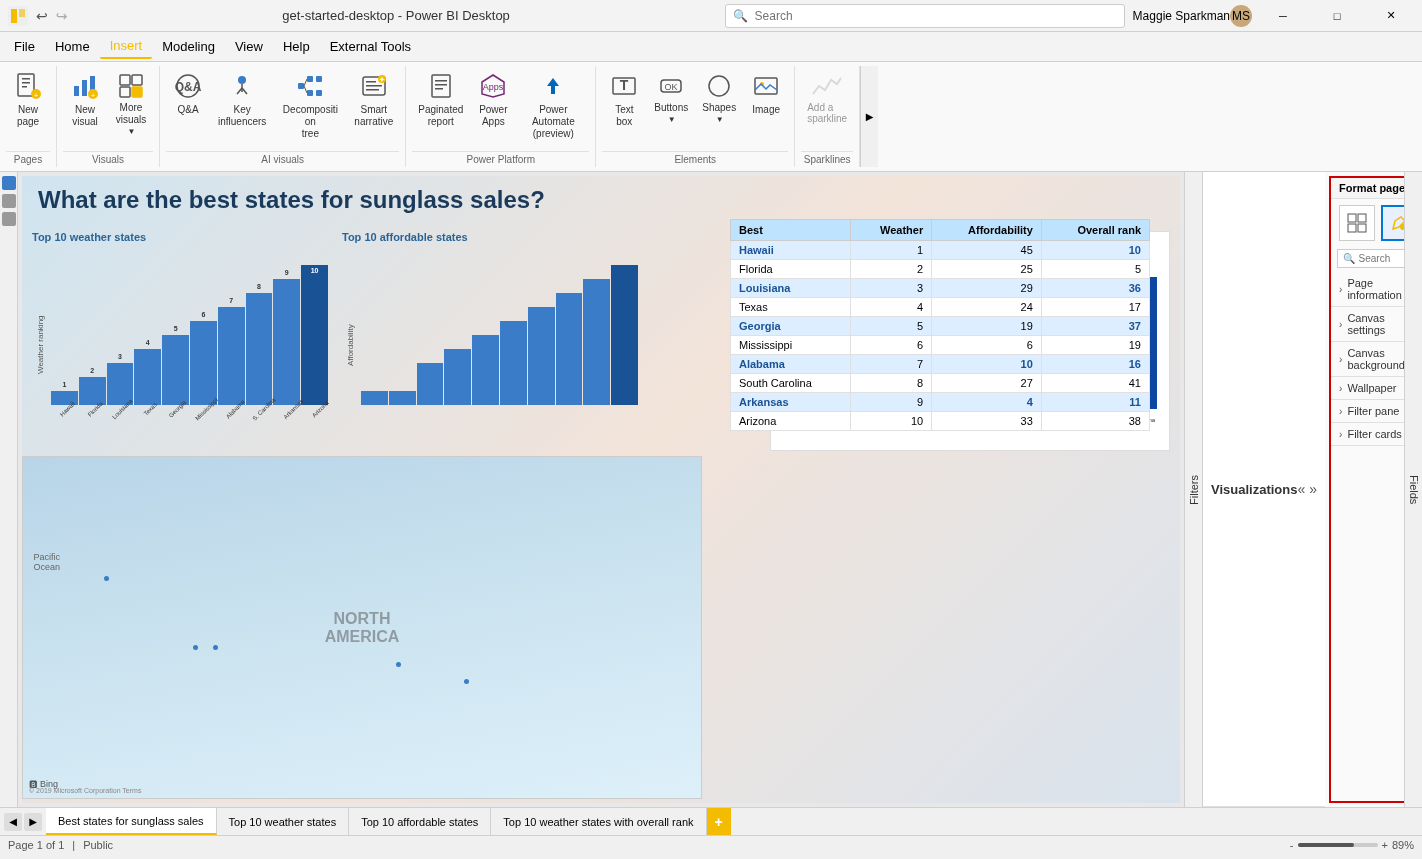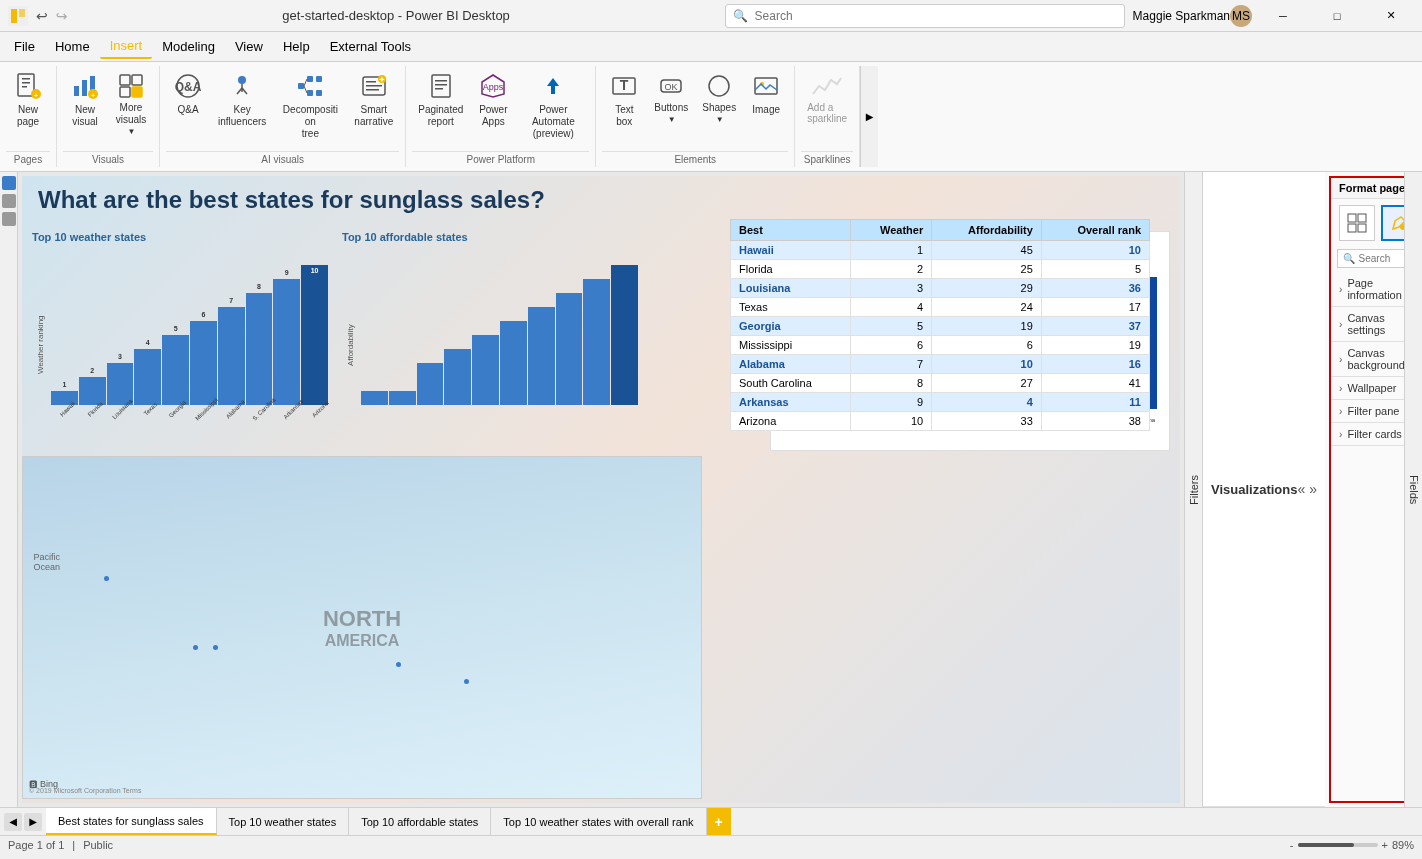--- a/index.html
+++ b/index.html
@@ -549,21 +549,21 @@
             <div style="flex:1;background:#3a7cc7;height:70%;"></div>
             <div style="flex:1;background:#3a7cc7;height:80%;"></div>
             <div style="flex:1;background:#3a7cc7;height:90%;"></div>
             <div style="flex:1;background:#1a5296;height:100%;"></div>
           </div>
         </div>
       </div>
 
       <div style="position:absolute;top:280px;left:0;width:680px;bottom:4px;background:linear-gradient(170deg,#b8d4e8 0%,#cce4f0 50%,#ddf0fa 100%);border:1px solid #ccc;z-index:1;overflow:hidden;">
         <div style="position:absolute;top:50%;left:50%;transform:translate(-50%,-50%);text-align:center;opacity:0.5;">
-          <div style="font-size:22px;font-weight:bold;color:#555;">NORTH</div>
+          <div style="font-size:16px;font-weight:bold;color:#555;">NORTH</div>
           <div style="font-size:16px;font-weight:bold;color:#555;">AMERICA</div>
         </div>
 
         <div style="position:absolute;top:35%;left:12%;width:5px;height:5px;border-radius:50%;background:#3a7cc7;"></div>
         <div style="position:absolute;top:55%;left:25%;width:5px;height:5px;border-radius:50%;background:#3a7cc7;"></div>
         <div style="position:absolute;top:55%;left:28%;width:5px;height:5px;border-radius:50%;background:#3a7cc7;"></div>
         <div style="position:absolute;top:60%;left:55%;width:5px;height:5px;border-radius:50%;background:#3a7cc7;"></div>
         <div style="position:absolute;top:65%;left:65%;width:5px;height:5px;border-radius:50%;background:#3a7cc7;"></div>
         <div style="position:absolute;bottom:8px;left:6px;font-size:9px;color:#555;">🅱 Bing</div>
         <div style="position:absolute;bottom:4px;left:6px;font-size:7px;color:#888;">© 2019 Microsoft Corporation Terms</div>

